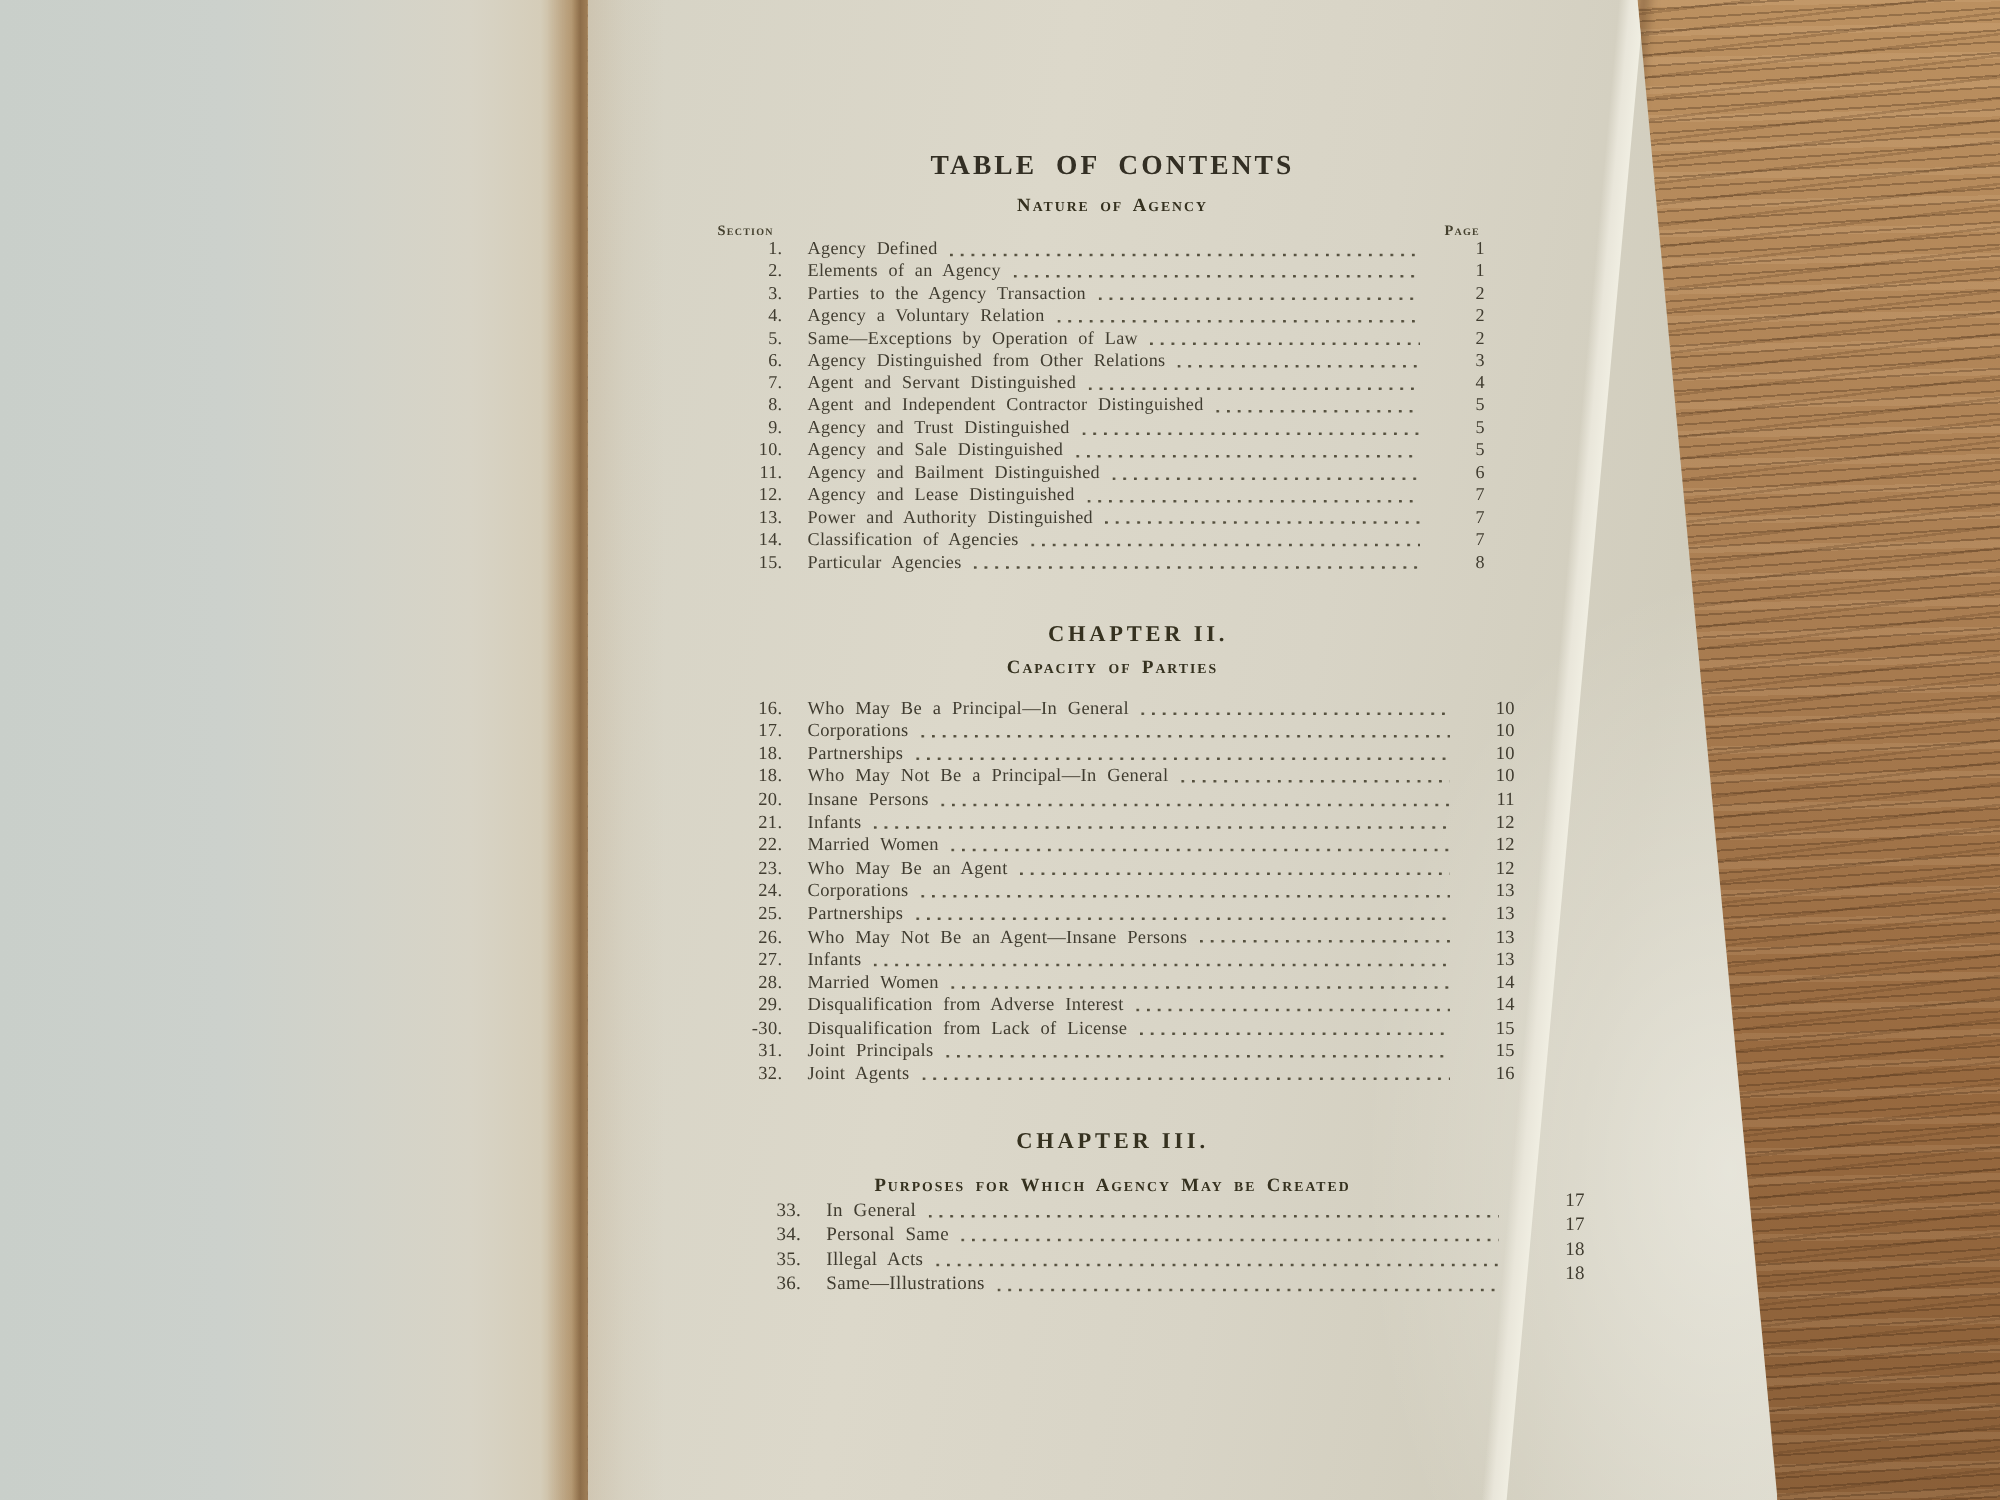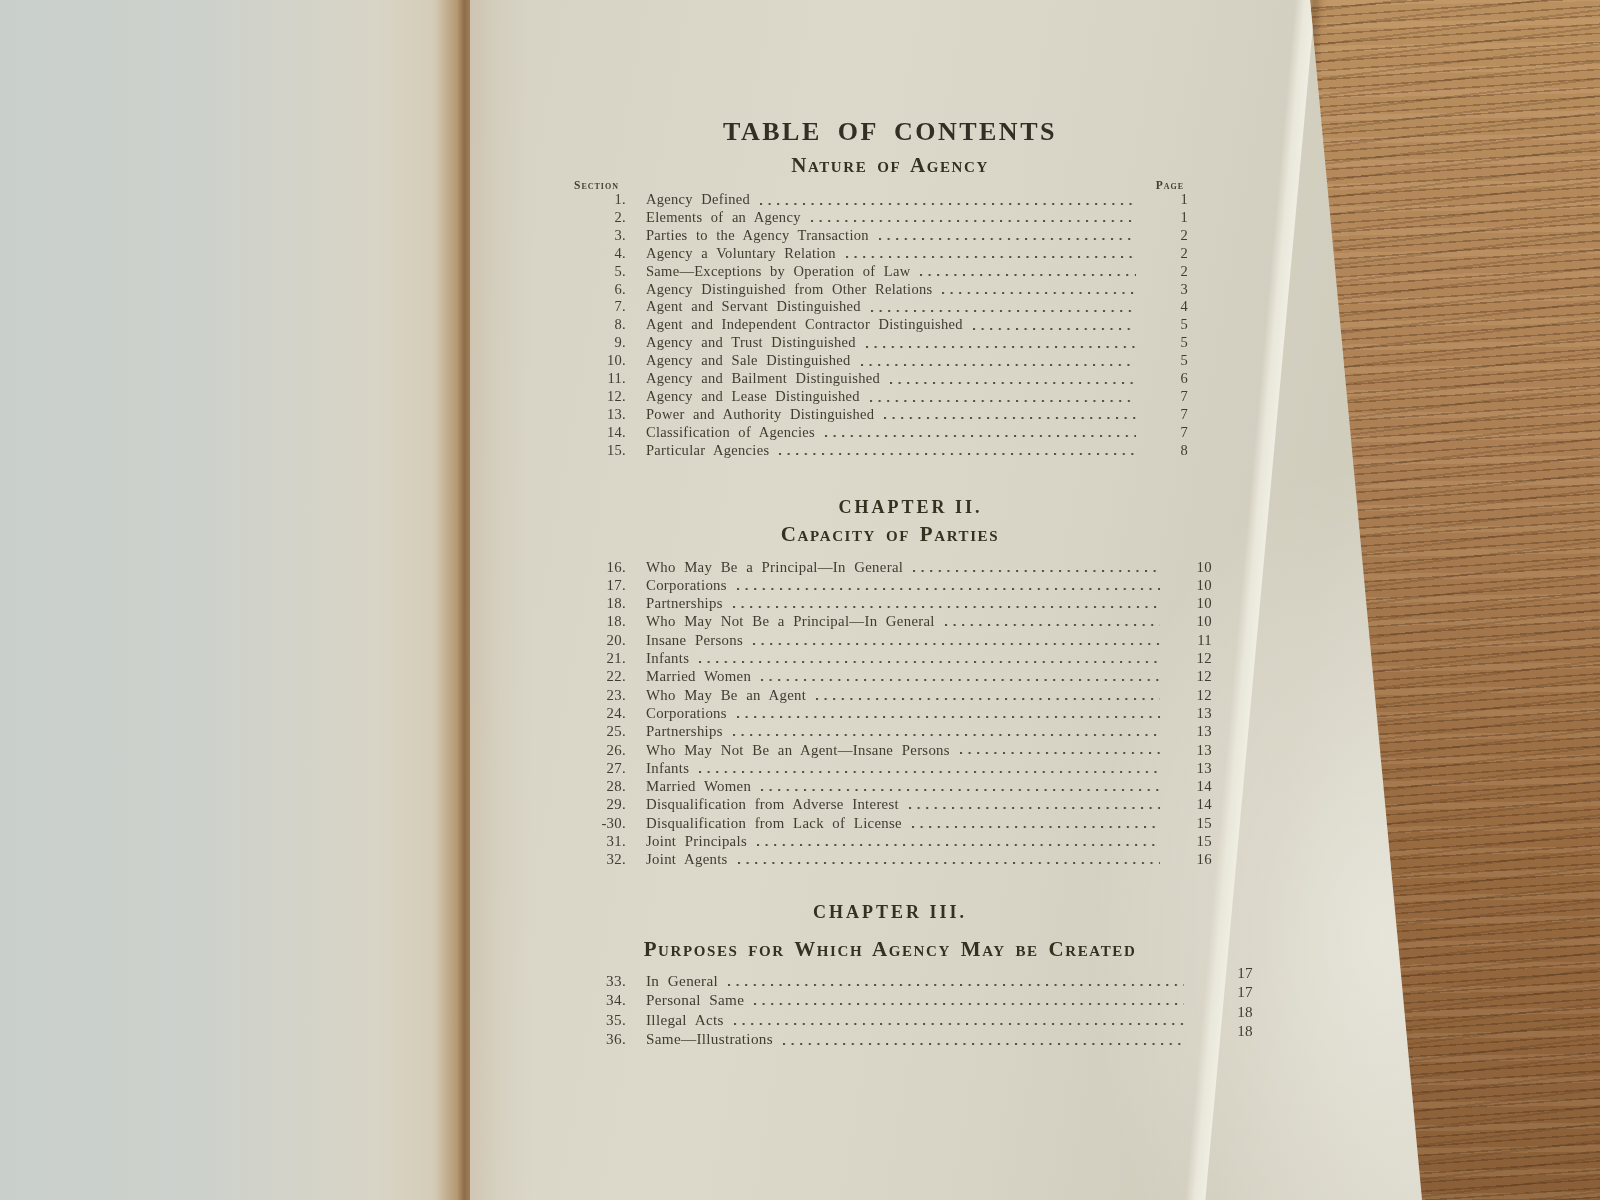--- a/index.html
+++ b/index.html
@@ -60,48 +60,48 @@
     transform-origin:top left;transform:rotate(5.24deg);
     background:linear-gradient(90deg, rgba(238,235,224,0), #e9e6da 45%, #f0eee2 100%);
   }
 
   
   .content{
     position:absolute;left:0;top:0;width:840px;
     color:#3f3b2f;
   }
   .content h1{
-    margin:117px 0 0;font-size:26px;line-height:30px;font-weight:700;
+    margin:117px 0 0;font-size:22px;line-height:30px;font-weight:700;
     letter-spacing:2.5px;word-spacing:7px;text-align:center;color:#332f24;
   }
   .content h2{
     margin:15px 0 0;font-size:18px;line-height:22px;font-weight:700;
     letter-spacing:3px;text-align:center;color:#35311f;
   }
   .content h2.gap2{margin-top:36px;padding-left:41px;}
   .content h2.gap3{margin-top:32px;}
   .content h3{
-    margin:8px 0 0;font-size:21px;line-height:20px;font-weight:700;
+    margin:8px 0 0;font-size:15px;line-height:20px;font-weight:700;
     font-variant:small-caps;letter-spacing:1.6px;word-spacing:3px;
     text-align:center;color:#35311f;
   }
   .content h3.gap2{margin-top:6px;}
   .content h3.gap3{margin-top:16px;}
 
   .cols{
     display:flex;justify-content:space-between;align-items:flex-end;
     width:714px;padding-left:104px;box-sizing:border-box;
     margin-top:1px;height:15px;
     font-size:11.5px;font-variant:small-caps;font-weight:700;
     letter-spacing:1px;color:#45412f;
   }
 
   .rows{width:718px;margin-top:0;}
   .rows.c2{width:742px;margin-top:14px;}
-  .rows.c3{width:766px;margin-top:12px;}
+  .rows.c3{width:766px;margin-top:0;padding-left:15px;}
   .row{display:flex;align-items:baseline;line-height:17.9px;font-size:14.5px;
        letter-spacing:.3px;word-spacing:4.5px;color:#403c30;}
   .c2 .row{line-height:18.3px;font-size:14.8px;}
   .c3 .row{line-height:19.6px;font-size:15.2px;}
   .row .num{width:156px;text-align:right;white-space:nowrap;flex:0 0 auto;}
   .row .title{margin-left:20px;white-space:nowrap;flex:0 0 auto;}
   .row .leader{flex:1 1 auto;position:relative;align-self:stretch;margin:0 12px 0 8px;}
   .row .leader::after{
     content:"";position:absolute;left:2px;right:0;bottom:4.2px;height:2.2px;
     background-image:radial-gradient(circle at 1.1px 1.1px, #55503e 1.02px, rgba(0,0,0,0) 1.45px);

